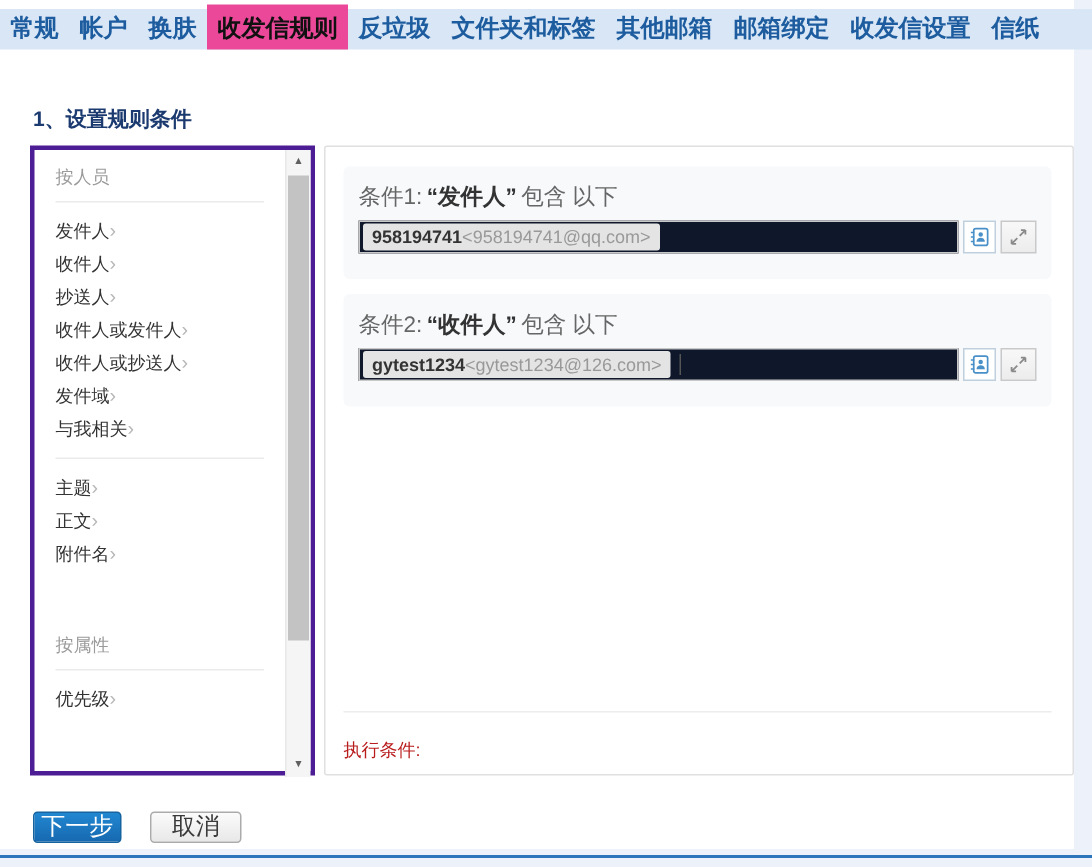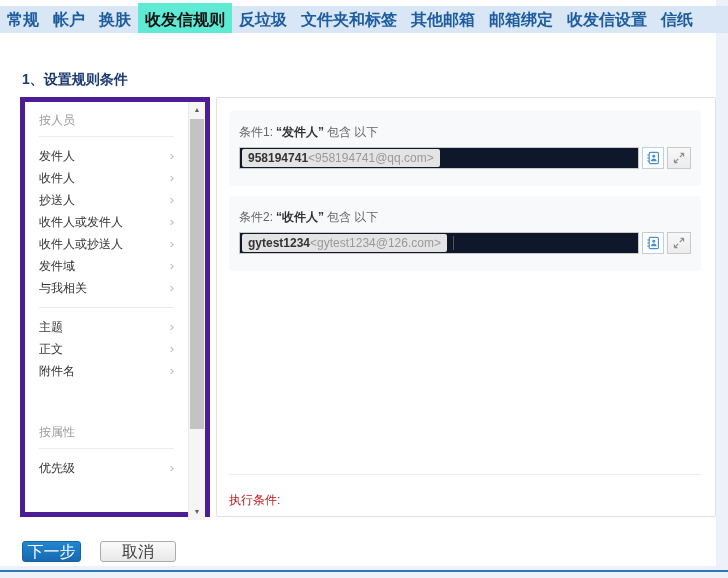--- a/index.html
+++ b/index.html
@@ -13,47 +13,47 @@
   .content-bg{position:absolute;left:0;top:0;width:716px;height:566px;background:#ffffff;}
 
   
   .tabbar{
     position:absolute;left:0;top:6px;width:728px;height:27px;
     background:#d8e6f6;display:flex;align-items:stretch;
     font-size:16px;font-weight:bold;color:#1d5c9e;
   }
   .tab{line-height:27px;padding:0 7px;cursor:pointer;white-space:nowrap;}
   .tab.active{
-    background:#5eead4;color:#111111;
+    background:#ec4899;color:#111111;
     margin-top:-3px;padding-top:3px;height:27px;line-height:27px;
   }
 
   
   .page-title{
     position:absolute;left:22px;top:71px;
     font-size:14px;font-weight:bold;color:#1b3a70;
   }
 
   
   .sidebar{
     position:absolute;left:20px;top:97px;width:190px;height:420px;
-    background:#fff;border:5px solid #4c1d95;box-sizing:border-box;
+    background:#fff;border:3px solid #4c1d95;box-sizing:border-box;
   }
   .side-inner{
     position:absolute;left:0;top:0;right:17px;bottom:0;
     overflow:hidden;font-size:12px;color:#333;
   }
   .s-header{margin:0 0 0 14px;height:16px;line-height:16px;color:#9b9b9b;}
   .s-header.first{margin-top:10px;}
   .s-header.second{margin-top:44px;}
   .s-header.third{margin-top:42px;}
   .s-div{border-top:1px solid #ebebeb;margin:8px 14px 8px 14px;height:0;}
   .s-item{
     height:22px;line-height:22px;padding:0 14px;
-    display:flex;justify-content:space-between;align-items:center;cursor:pointer;
+    display:flex;justify-content:flex-start;align-items:center;cursor:pointer;
   }
   .s-chev{color:#b8b8b8;font-size:13px;line-height:22px;}
 
   .side-scroll{
     position:absolute;right:0;top:0;width:17px;height:418px;
     background:#f5f5f5;border-left:1px solid #e8e8e8;box-sizing:border-box;
   }
   .sarrow{
     position:absolute;left:0;width:16px;height:16px;text-align:center;
     font-size:7px;line-height:16px;color:#606060;cursor:pointer;
@@ -70,21 +70,21 @@
     position:absolute;left:216px;top:97px;width:500px;height:420px;
     background:#fff;border:1px solid #e0e0e0;border-radius:2px;box-sizing:border-box;
   }
   .cond-group{
     position:absolute;left:12px;width:472px;height:75px;
     background:#f7f9fb;border-radius:4px;box-sizing:border-box;
     padding:13px 10px 0 10px;
   }
   .cond-group.g1{top:13px;}
   .cond-group.g2{top:98px;}
-  .cond-label{font-size:12px;color:#666;height:16px;line-height:16px;}
+  .cond-label{font-size:15px;color:#666;height:16px;line-height:16px;}
   .c-field{font-weight:bold;color:#333;margin:0 3px;}
   .cond-row{display:flex;align-items:center;margin-top:7px;}
   .cond-input{
     flex:1;height:22px;background:#0f172a;border:1px solid #c9c9c9;
     box-sizing:border-box;display:flex;align-items:center;padding:0 2px;cursor:text;
   }
   .chip{
     display:inline-block;height:18px;line-height:18px;background:#e4e4e4;
     border-radius:2px;padding:0 6px;font-size:12px;white-space:nowrap;
   }
@@ -120,21 +120,21 @@
   
   .btn{
     position:absolute;top:541px;height:21px;box-sizing:border-box;
     font-size:16px;text-align:center;line-height:19px;border-radius:3px;cursor:pointer;
   }
   .btn-next{
     left:22px;width:59px;color:#fff;
     background:linear-gradient(#2187d1,#1769b0);border:1px solid #15639f;
   }
   .btn-cancel{
-    left:100px;width:76px;color:#3a3a3a;
+    left:100px;width:61px;color:#3a3a3a;
     background:linear-gradient(#fbfbfb,#e8e8e8);border:1px solid #ababab;
   }
   .bottom-line{position:absolute;left:0;top:570px;width:728px;height:2px;background:#2d76bb;}
 </style>
 </head>
 <body>
 
 <div class="screen">
   <div class="content-bg"></div>
 

